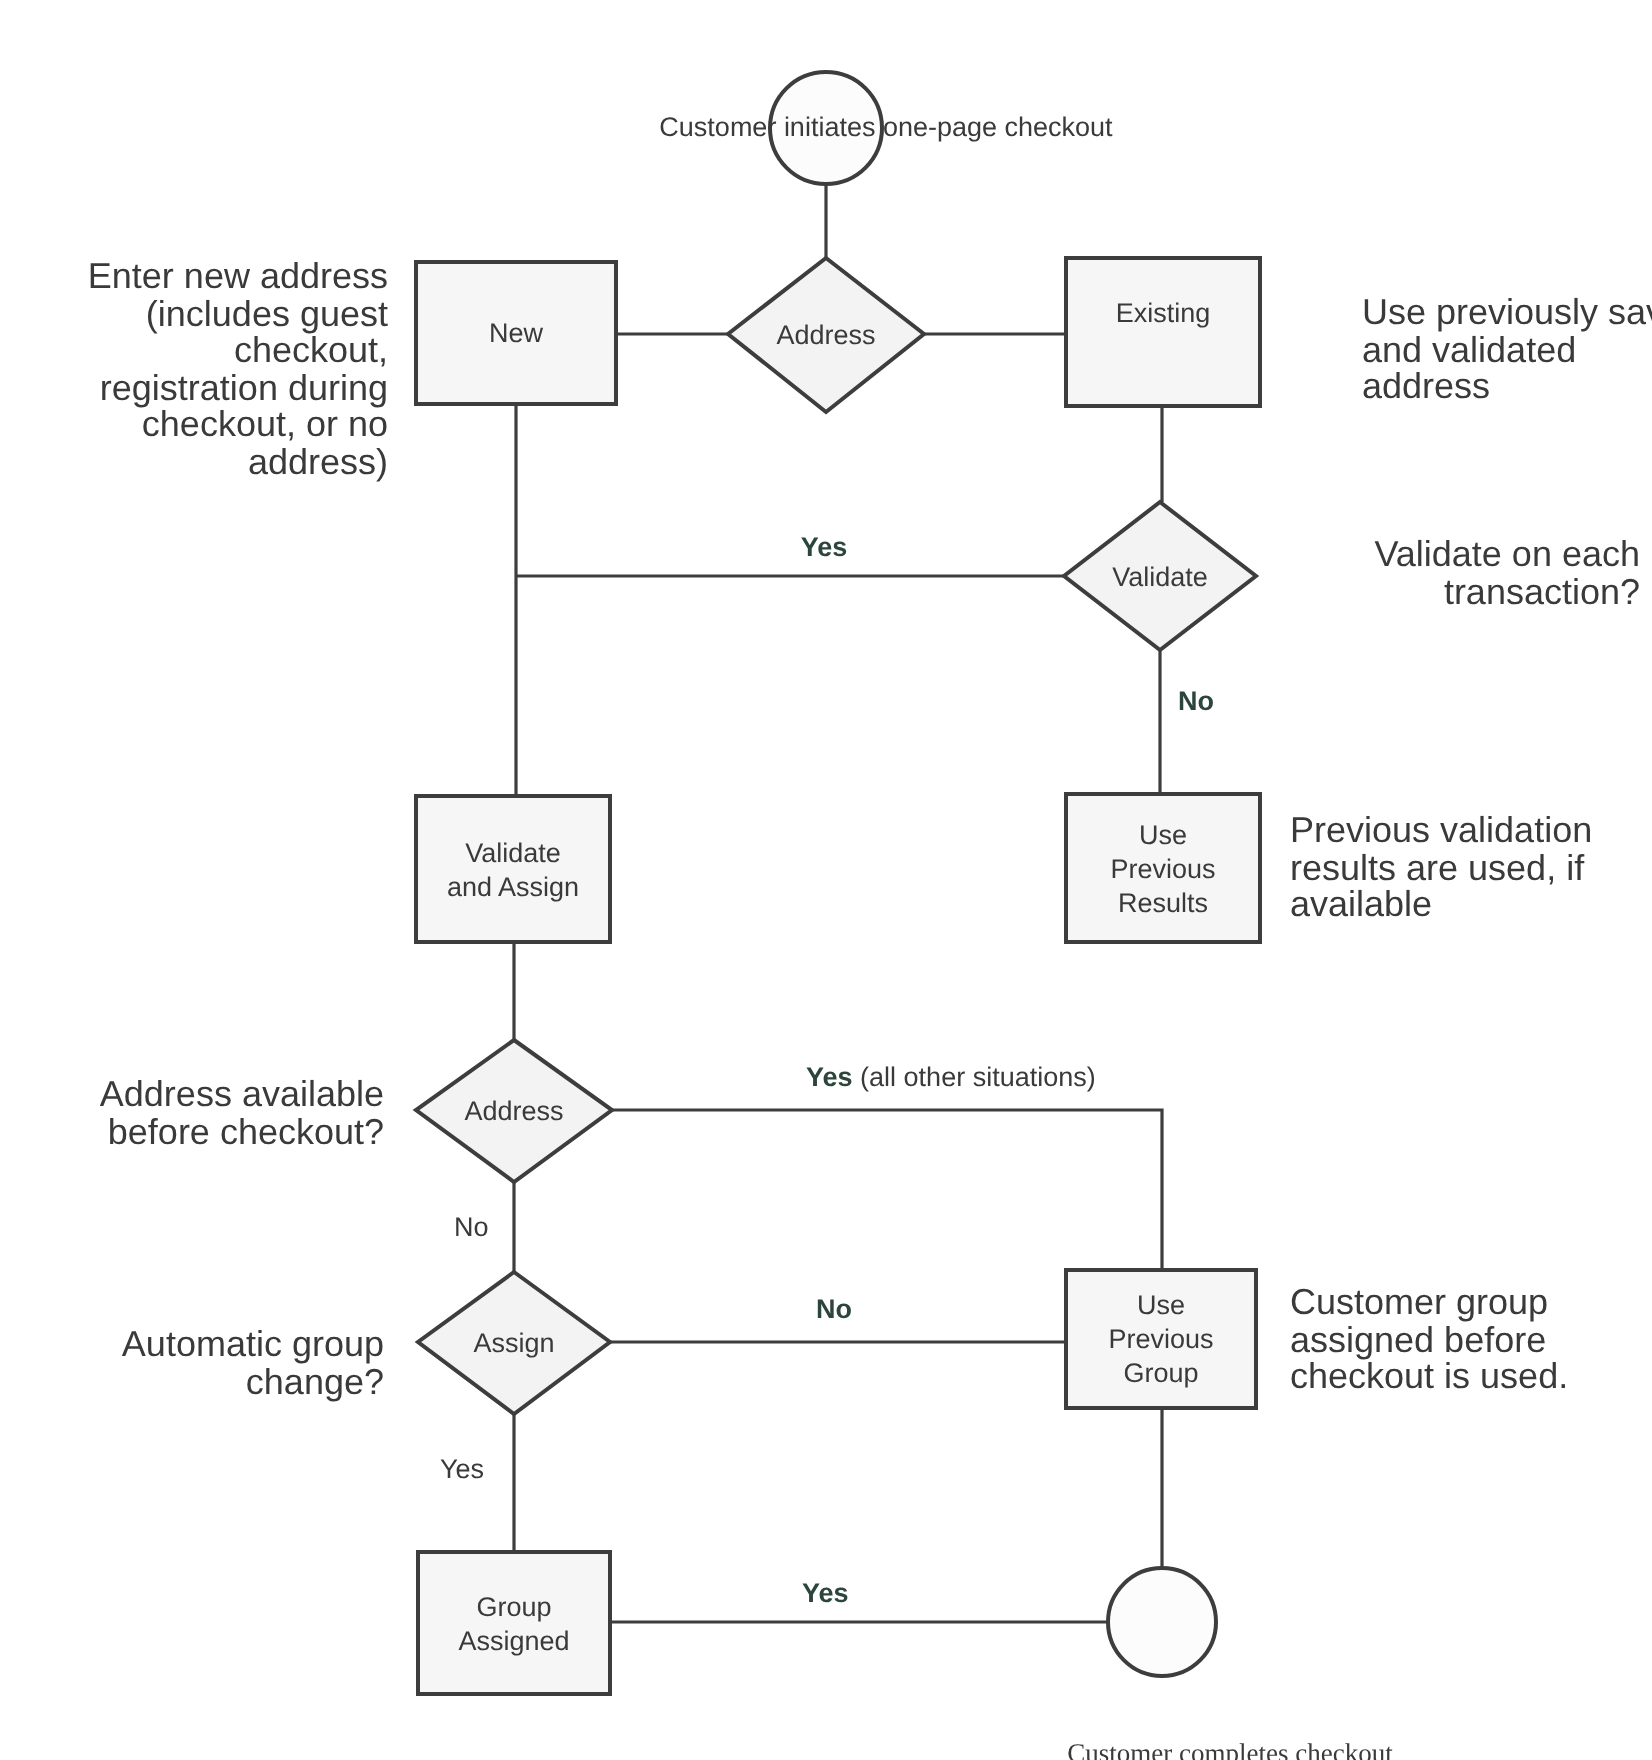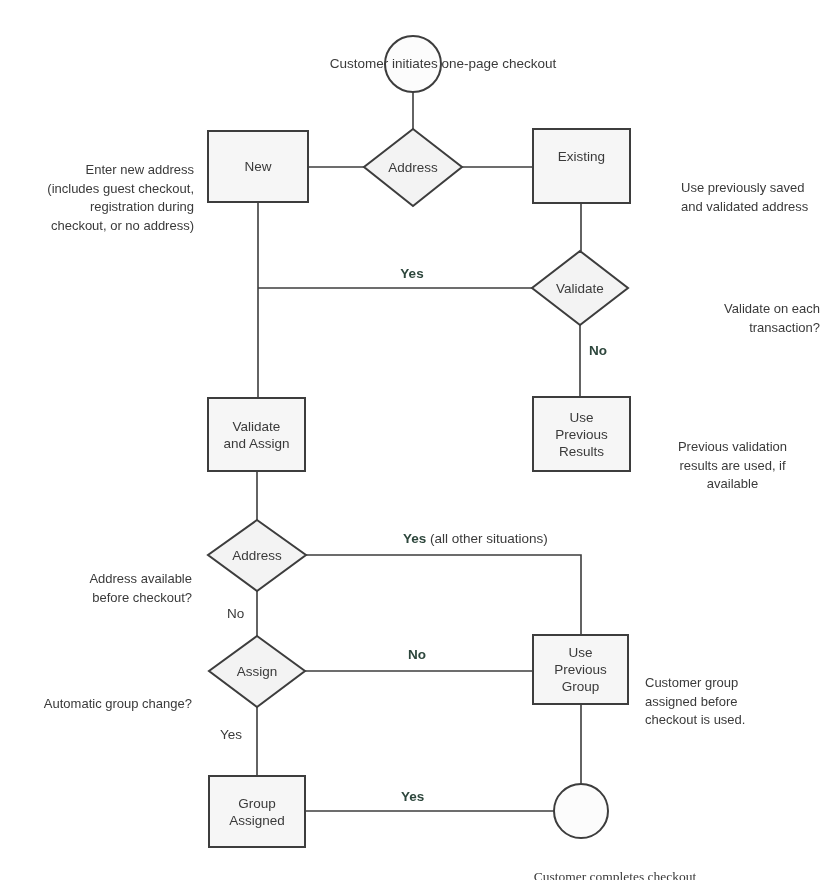--- a/index.html
+++ b/index.html
@@ -24,25 +24,24 @@
   .caption {
     position: absolute;
     font-size: 13.5px;
     color: #3a3a3a;
     text-align: center;
     white-space: pre-line;
     line-height: 19px;
   }
   .note {
     position: absolute;
-    font-size: 13px;
+    font-size: 18px;
     color: #3a3a3a;
     white-space: pre-line;
     line-height: 18.6px;
-    margin-top: 32px;
   }
   .note.right {
     text-align: right;
   }
   .note.left {
     text-align: left;
   }
   .node-label {
     position: absolute;
     display: flex;
@@ -146,21 +145,21 @@
   </div>
 
   <div class="note right" style="left:10px; top:129px; width:184px;">Enter new address
 (includes guest checkout,
 registration during
 checkout, or no address)</div>
   <div class="note left" style="left:681px; top:147px; width:175px;">Use previously saved
 and validated address</div>
   <div class="note left" style="left:645px; top:268px; width:175px;text-align:right;">Validate on each
 transaction?</div>
-  <div class="note left" style="left:645px; top:406px; width:175px;text-align:center;">Previous validation
+  <div class="note left" style="left:645px; top:406px; width:175px;">Previous validation
 results are used, if
 available</div>
   <div class="note right" style="left:10px; top:538px; width:182px;">Address available
 before checkout?</div>
   <div class="note right" style="left:10px; top:663px; width:182px;">Automatic group change?</div>
   <div class="note left" style="left:645px; top:642px; width:175px;">Customer group
 assigned before
 checkout is used.</div>
 
 </div>

